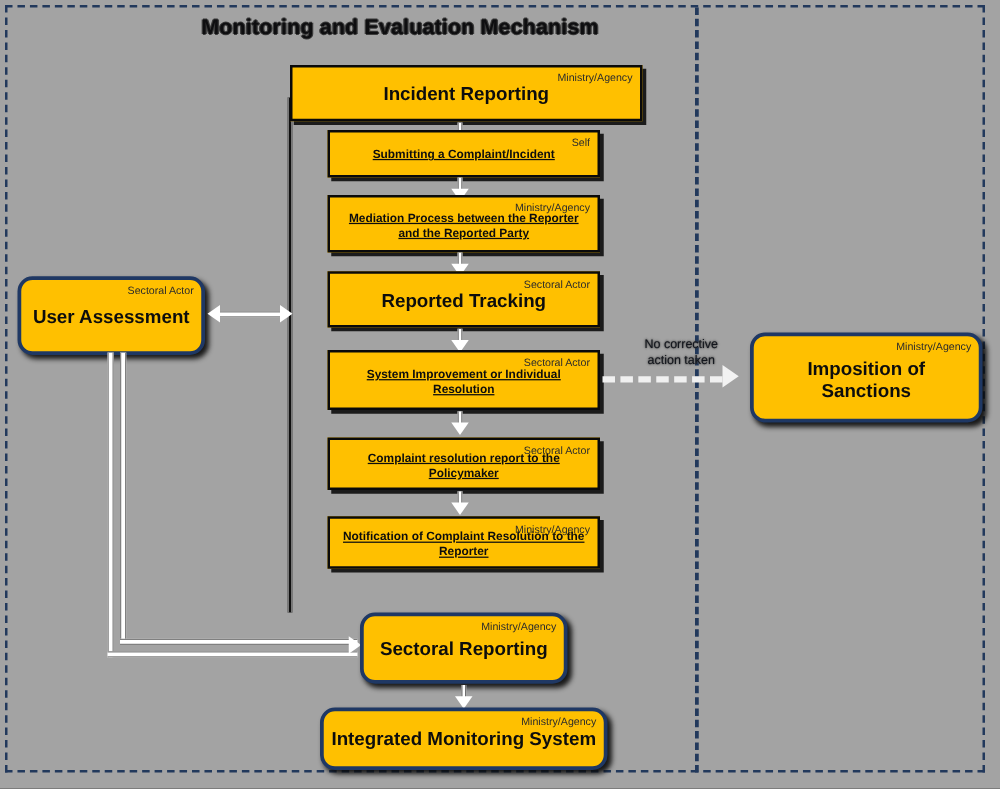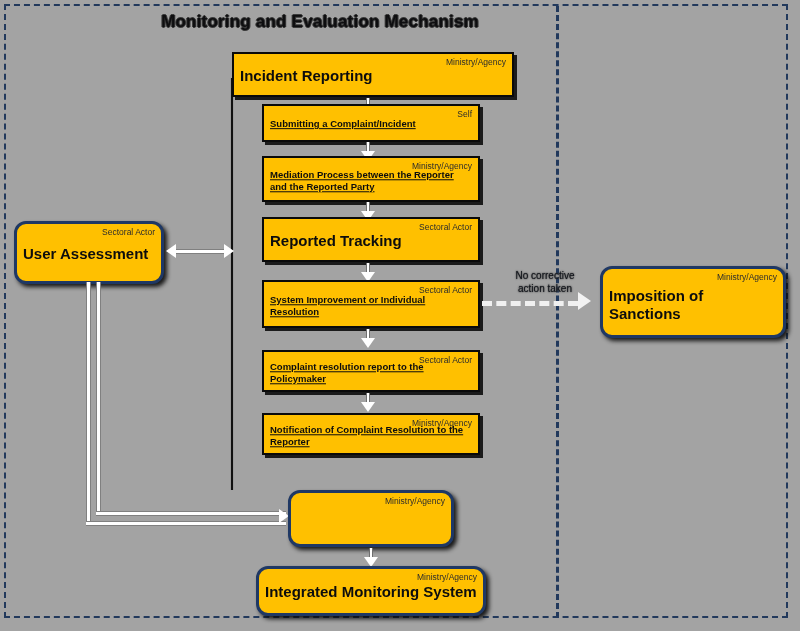--- a/index.html
+++ b/index.html
@@ -84,20 +84,21 @@
     font-weight: normal;
     color: #2b2b2b;
     white-space: nowrap;
   }
   .node .title {
     position: absolute;
     left: 6px;
     right: 6px;
     top: 50%;
     transform: translateY(-42%);
+    text-align: center;
     font-weight: bold;
     line-height: 1.22;
   }
   .node.big .title   { font-size: 15px; }
   .node.mid .title   { font-size: 9.5px; text-decoration: underline; }
 
   
   .down-arrow {
     position: absolute;
     width: 14px;
@@ -285,20 +286,21 @@
   <div class="dash-conn" style="left:482px; top:301px; width:96px;"></div>
   <div class="dash-conn-head" style="left:578px; top:292px;"></div>
 
   <div class="node round big" style="left:600px; top:266px; width:186px; height:72px;">
     <span class="role">Ministry/Agency</span>
     <span class="title">Imposition of Sanctions</span>
   </div>
 
   <div class="node round big" style="left:288px; top:490px; width:166px; height:57px;">
     <span class="role">Ministry/Agency</span>
+    <span class="title">Sectoral Reporting</span>
   </div>
 
   <div class="down-arrow" style="left:364px; top:548px;">
     <div class="shaft"></div>
       <div class="head"></div>
   </div>
 
   <div class="node round big" style="left:256px; top:566px; width:230px; height:50px;">
     <span class="role">Ministry/Agency</span>
     <span class="title">Integrated Monitoring System</span>

